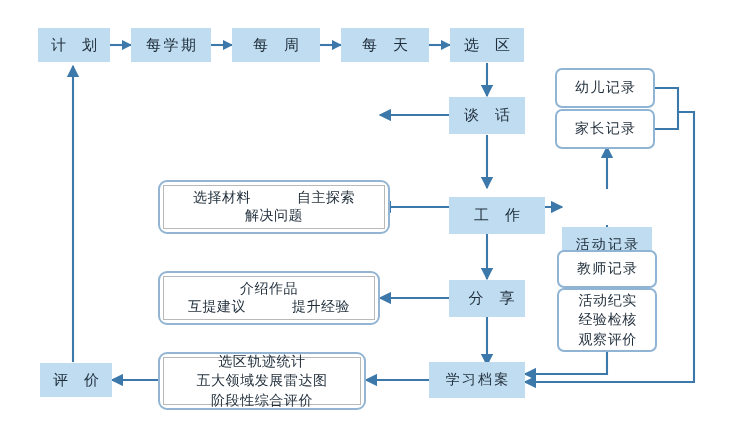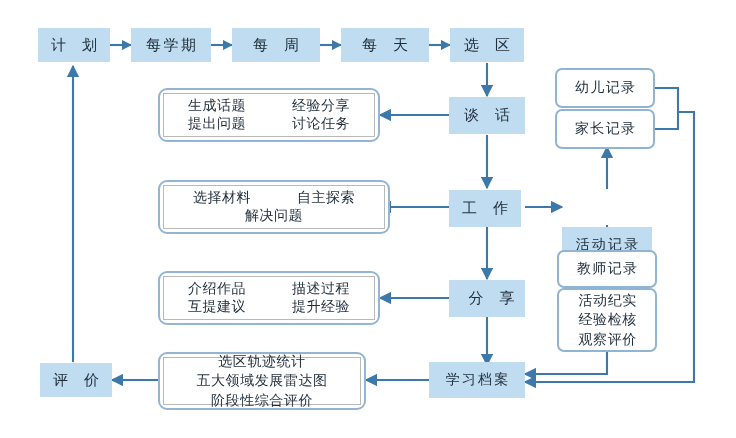--- a/index.html
+++ b/index.html
@@ -158,57 +158,44 @@
   <div class="node chip" style="left:450px; top:28px; width:74px; height:34px;">
     <span>选 区</span>
   </div>
   <div class="node chip" style="left:341px; top:28px; width:88px; height:34px;">
     <span>每  天</span>
   </div>
 
   <div class="node chip" style="left:449px; top:97px; width:76px; height:37px;">
     <span>谈 话</span>
   </div>
-  <div class="node chip" style="left:449px; top:190px; width:72px; height:37px;">
+  <div class="node chip" style="left:449px; top:197px; width:96px; height:37px;">
     <span>工 作</span>
   </div>
   <div class="node chip" style="left:449px; top:280px; width:76px; height:37px;padding-left:9px;">
     <span>分 享</span>
   </div>
 
-  <div class="node panel" style="left:158px; top:88px; width:222px; height:54px;">
-    <div class="inner">
-      <div class="prow">
-        <span class="c1">生成话题</span>
-        <span class="c2">经验分享</span>
-      </div>
-      <div class="prow">
-        <span class="c1">提出问题</span>
-        <span class="c2">讨论任务</span>
-      </div>
-    </div>
-  </div>
 
   <div class="node panel" style="left:158px; top:180px; width:232px; height:54px;">
     <div class="inner">
       <div class="prow">
         <span class="c1">选择材料</span>
         <span class="c2">自主探索</span>
       </div>
       <div class="prow">
         <span class="c1">解决问题</span>
       </div>
     </div>
   </div>
 
   <div class="node panel" style="left:158px; top:271px; width:222px; height:54px;">
     <div class="inner">
       <div class="prow">
         <span class="c1">介绍作品</span>
-        <span class="c2">描述过程</span>
       </div>
       <div class="prow">
         <span class="c1">互提建议</span>
         <span class="c2">提升经验</span>
       </div>
     </div>
   </div>
 
   <div class="node rbox" style="left:555px; top:68px; width:100px; height:40px;">
     <span>幼儿记录</span>

